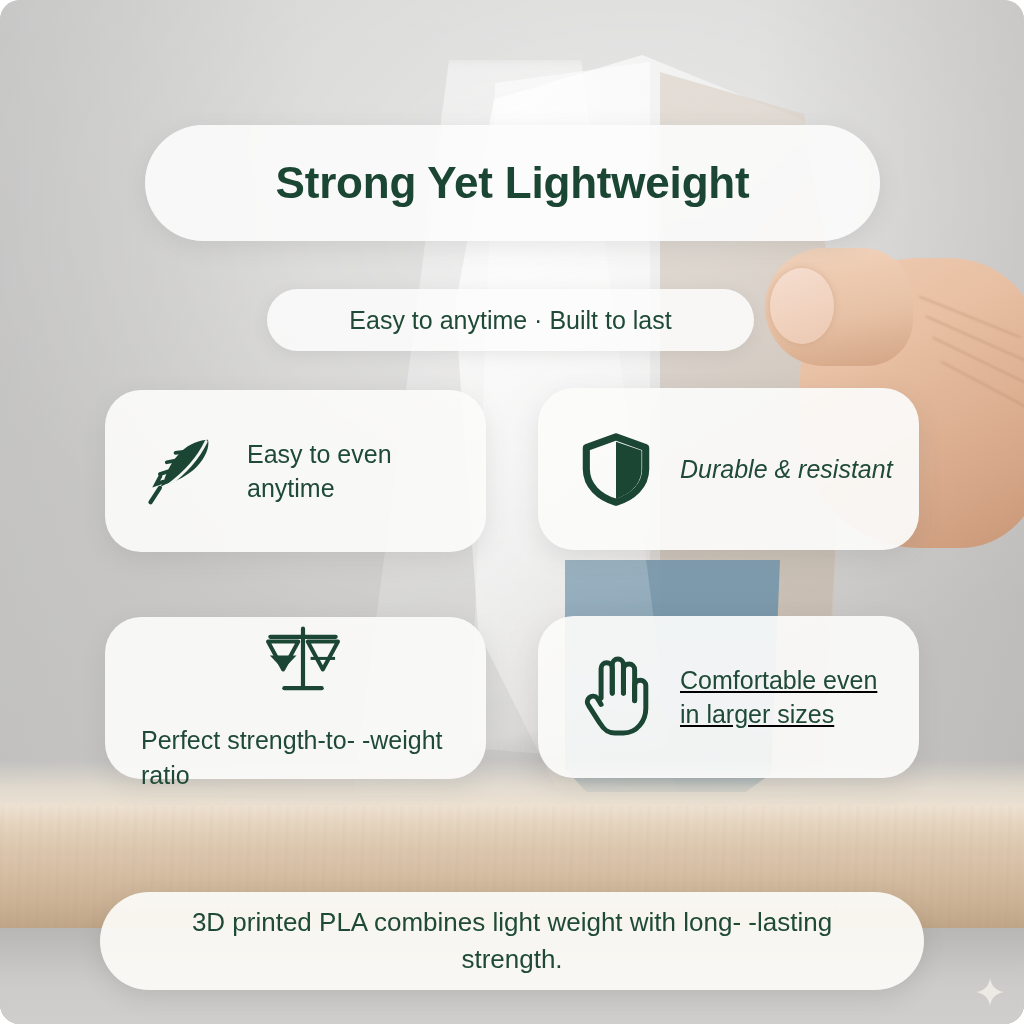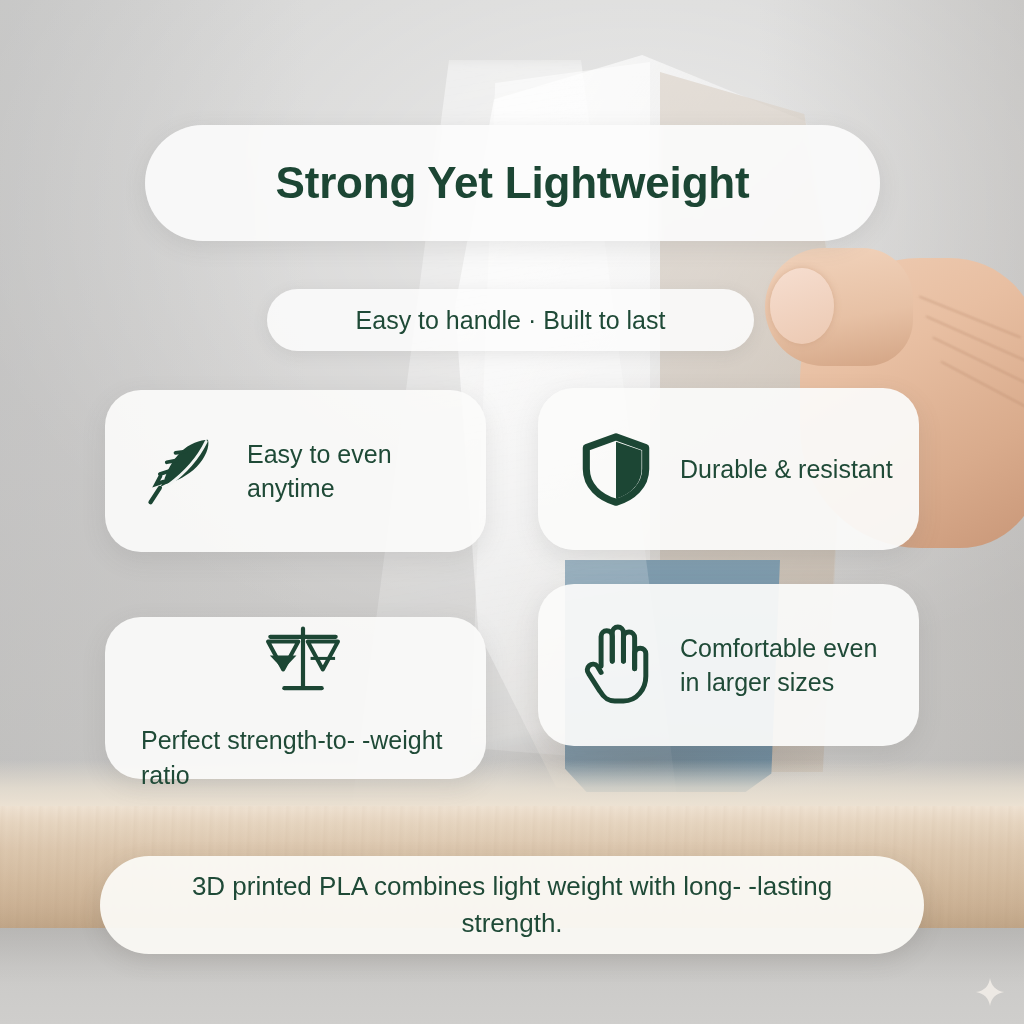--- a/index.html
+++ b/index.html
@@ -10,20 +10,21 @@
   body {
     font-family: "Liberation Sans", sans-serif;
   }
 
   .stage {
     position: relative;
     width: 1024px;
     height: 1024px;
     overflow: hidden;
     background: #cfcfcf;
+    border-radius: 20px;
   }
 
   
   .bg-wall {
     position: absolute;
     inset: 0;
     background:
       radial-gradient(115% 80% at 62% 20%, rgba(255,255,255,0.55) 0%, rgba(255,255,255,0.0) 58%),
       linear-gradient(180deg, #d2d2d1 0%, #cdcccb 46%, #c9c8c6 72%, #c4c3c1 100%);
   }
@@ -221,41 +222,41 @@
     border-radius: 36px;
     background: rgba(251,251,250,0.93);
     box-shadow: 0 8px 24px rgba(95,95,95,0.13);
     display: flex;
     align-items: center;
     padding: 0 22px 0 36px;
     box-sizing: border-box;
     gap: 22px;
   }
   .card.c1 { left: 105px; top: 390px; }
-  .card.c2 { left: 538px; top: 388px; }
+  .card.c2 { left: 538px; top: 388px; font-style: italic; }
   .card.c3 { left: 105px; top: 617px; flex-direction: column; }
-  .card.c4 { left: 538px; top: 584px; }
+  .card.c4 { left: 538px; top: 616px; text-decoration: underline; }
 
   .card .icon {
     flex: 0 0 auto;
     width: 84px;
     height: 84px;
     display: flex;
     align-items: center;
     justify-content: center;
   }
   .card .label {
     font-size: 25px;
     line-height: 1.38;
     color: #1f4a37;
   }
 
   .pill-footer {
     position: absolute;
-    left: 100px; top: 856px;
+    left: 100px; top: 892px;
     width: 824px; height: 98px;
     border-radius: 49px;
     background: rgba(251,250,245,0.94);
     box-shadow: 0 7px 22px rgba(95,90,80,0.16);
     display: flex;
     align-items: center;
     justify-content: flex-start;
     text-align: center;
   }
   .pill-footer .txt {
@@ -301,21 +302,21 @@
   <div class="shelf-top"></div>
   <div class="shelf"></div>
   <div class="shelf-under"></div>
   <div class="floor"></div>
 
   <div class="pill-title">
     <span class="txt">Strong Yet Lightweight</span>
   </div>
 
   <div class="pill-sub">
-    <span class="txt">Easy to handle · Built to last</span>
+    <span class="txt">Easy to anytime · Built to last</span>
   </div>
 
   <div class="card c1">
     <span class="icon">
       <svg width="80" height="80" viewBox="0 0 64 64" aria-hidden="true">
         <path d="M52 7c-6 0-15 3-22 10C23.5 23.5 19 32 16.5 40.5l-3 4.5 4.5-2.4C27 40 36 35.5 43 28.5 50 21.5 53.5 12.5 52 7z" fill="#1c4634"></path>
         <path d="M50.5 8.5C44 22 33 34 20 43.5" stroke="#f3f5f3" stroke-width="2.4" fill="none" stroke-linecap="round"></path>
         <path d="M13.5 45.5L6 57" stroke="#1c4634" stroke-width="3.4" stroke-linecap="round"></path>
         <path d="M16.5 40.5l-6 2 3.5-6.5M21 32l-7.5 2.5M27 23.5L19 25M34 16.5l-8 1" stroke="#1c4634" stroke-width="3" fill="none" stroke-linecap="round"></path>
       </svg>

